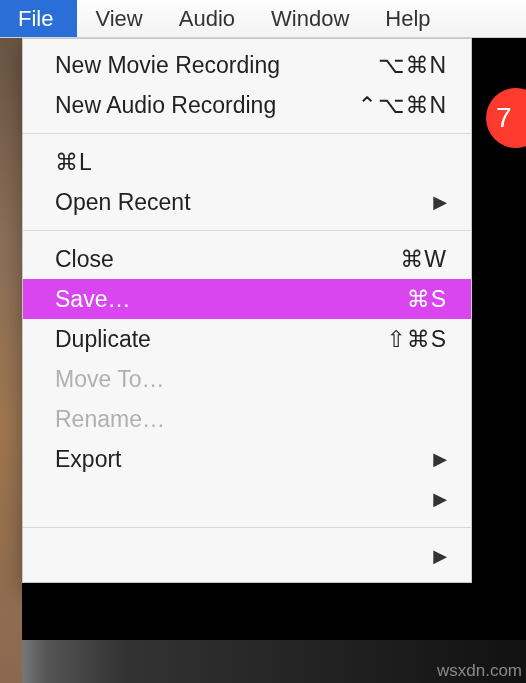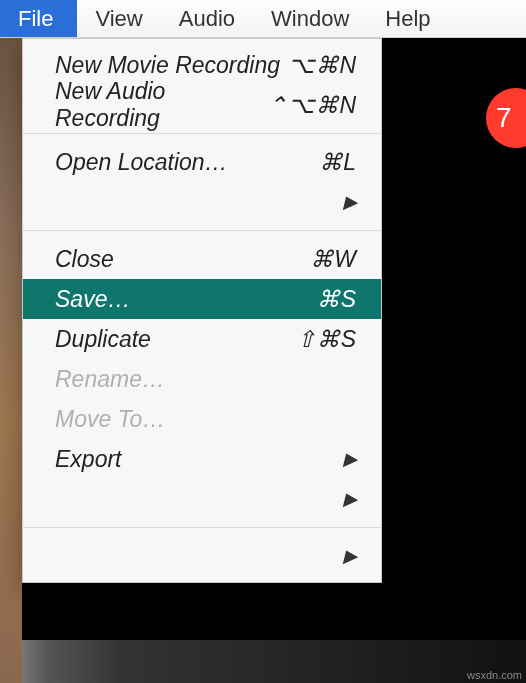--- a/index.html
+++ b/index.html
@@ -80,39 +80,38 @@
       background: #2a6fd8;
       color: #fff;
     }
     .menubar-item:first-child {
       padding-right: 24px;
     }
     .dropdown {
       position: absolute;
       top: 38px;
       left: 22px;
-      width: 360px;
+      width: 450px;
       background: #f7f7f7;
       border: 1px solid #c8c8c8;
       box-shadow: 0 8px 24px rgba(0,0,0,0.35);
       z-index: 5;
       padding: 6px 0;
-      font-style: italic;
     }
     .menu-item {
       display: flex;
       align-items: center;
       height: 40px;
       padding: 0 24px 0 32px;
       font-size: 23px;
       color: #222;
       cursor: default;
     }
     .menu-item.highlighted {
-      background: #0f766e;
+      background: #d946ef;
       color: #fff;
     }
     .menu-item.disabled {
       color: #b0b0b0;
     }
     .menu-label {
       flex: 1;
     }
     .menu-shortcut {
       font-size: 23px;
@@ -127,21 +126,21 @@
     }
     .menu-sep {
       height: 1px;
       background: #d8d8d8;
       margin: 8px 0;
     }
     .watermark {
       position: absolute;
       right: 4px;
       bottom: 2px;
-      font-size: 11px;
+      font-size: 17px;
       color: #888;
       z-index: 20;
     }
   </style>
 </head>
 <body>
 
 <div class="bg-left"></div>
 <div class="bg-right"></div>
 <div class="red-badge">
@@ -173,46 +172,46 @@
     <span class="menu-label">New Movie Recording</span>
     <span class="menu-shortcut">⌥⌘N</span>
   </div>
   <div class="menu-item">
     <span class="menu-label">New Audio Recording</span>
     <span class="menu-shortcut">⌃⌥⌘N</span>
   </div>
   <div class="menu-sep"></div>
 
   <div class="menu-item">
-    <span class="menu-label">Open Location…</span>
     <span class="menu-shortcut">⌘L</span>
   </div>
   <div class="menu-item">
+    <span class="menu-label">Open Recent</span>
     <span class="menu-arrow">▶</span>
   </div>
   <div class="menu-sep"></div>
 
   <div class="menu-item">
     <span class="menu-label">Close</span>
     <span class="menu-shortcut">⌘W</span>
   </div>
   <div class="menu-item highlighted">
     <span class="menu-label">Save…</span>
     <span class="menu-shortcut">⌘S</span>
   </div>
   <div class="menu-item">
     <span class="menu-label">Duplicate</span>
     <span class="menu-shortcut">⇧⌘S</span>
   </div>
   <div class="menu-item disabled">
+    <span class="menu-label">Move To…</span>
+  </div>
+  <div class="menu-item disabled">
     <span class="menu-label">Rename…</span>
   </div>
-  <div class="menu-item disabled">
-    <span class="menu-label">Move To…</span>
-  </div>
   <div class="menu-item">
     <span class="menu-label">Export</span>
     <span class="menu-arrow">▶</span>
   </div>
   <div class="menu-item">
     <span class="menu-arrow">▶</span>
   </div>
   <div class="menu-sep"></div>
 
   <div class="menu-item">

